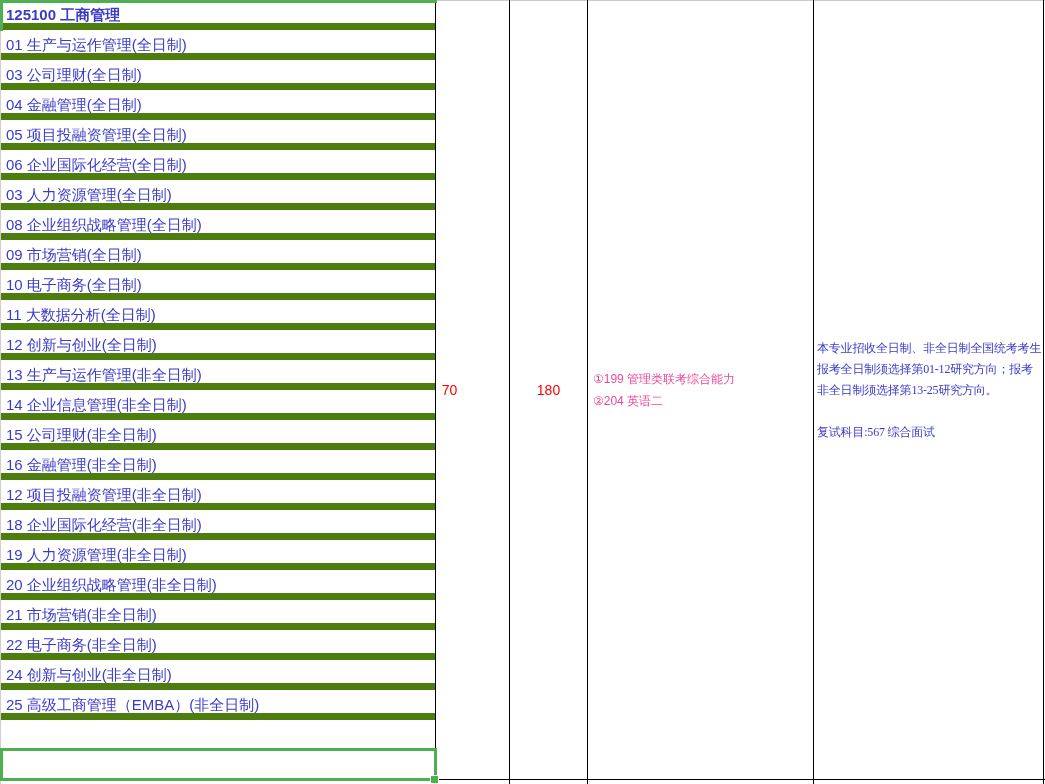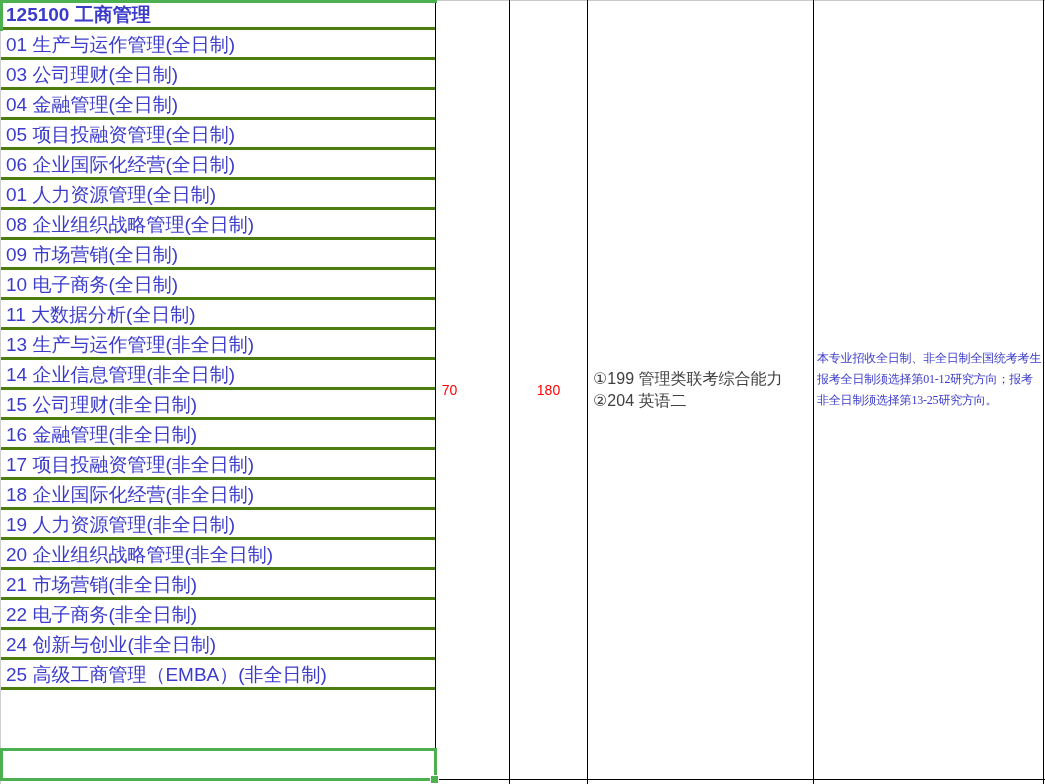--- a/index.html
+++ b/index.html
@@ -57,22 +57,22 @@
     left: 0;
     top: 0;
     width: 435px;
     z-index: 1;
   }
   .row {
     height: 30px;
     line-height: 29px;
     padding-left: 6px;
     box-sizing: border-box;
-    border-bottom: 3px solid #4d7c0f;
-    font-size: 19px;
+    border-bottom: 7px solid #4d7c0f;
+    font-size: 15px;
     color: #3b3bcb;
     white-space: nowrap;
     overflow: hidden;
     background: #ffffff;
   }
   .header-row span { font-weight: bold; }
   
   .mcol {
     position: absolute;
     top: 0;
@@ -85,23 +85,23 @@
   }
   .col2 { left: 413px; width: 73px;  align-items: center; }
   .col3 { left: 510px; width: 77px;  align-items: center; }
   .col4 { left: 588px; width: 225px; align-items: flex-start; padding-left: 5px; }
   .col5 { left: 814px; width: 229px; align-items: flex-start; padding-left: 3px; font-family: Liberation Serif, serif; }
   .red-num {
     color: #ff0000;
     font-size: 14px;
   }
   .subj-line {
-    font-size: 16px;
+    font-size: 12px;
     line-height: 22px;
-    color: #404040;
+    color: #ec4899;
     white-space: nowrap;
   }
   .remark-line {
     font-size: 12px;
     line-height: 21px;
     min-height: 21px;
     color: #3b3bcb;
     white-space: nowrap;
     letter-spacing: -0.2px;
   }
@@ -173,58 +173,61 @@
 
         <div class="row">
           <span>05 项目投融资管理(全日制)</span>
         </div>
 
         <div class="row">
           <span>06 企业国际化经营(全日制)</span>
         </div>
 
         <div class="row">
-          <span>01 人力资源管理(全日制)</span>
+          <span>03 人力资源管理(全日制)</span>
         </div>
 
         <div class="row">
           <span>08 企业组织战略管理(全日制)</span>
         </div>
 
         <div class="row">
           <span>09 市场营销(全日制)</span>
         </div>
 
         <div class="row">
           <span>10 电子商务(全日制)</span>
         </div>
 
         <div class="row">
           <span>11 大数据分析(全日制)</span>
         </div>
 
+        <div class="row">
+          <span>12 创新与创业(全日制)</span>
+        </div>
 
         <div class="row">
           <span>13 生产与运作管理(非全日制)</span>
         </div>
 
         <div class="row">
           <span>14 企业信息管理(非全日制)</span>
         </div>
 
         <div class="row">
           <span>15 公司理财(非全日制)</span>
         </div>
 
         <div class="row">
           <span>16 金融管理(非全日制)</span>
         </div>
 
         <div class="row">
-          <span>17 项目投融资管理(非全日制)</span>
+          <span>12 项目投融资管理(非全日制)</span>
         </div>
 
         <div class="row">
           <span>18 企业国际化经营(非全日制)</span>
         </div>
 
         <div class="row">
           <span>19 人力资源管理(非全日制)</span>
         </div>
 
@@ -267,20 +270,21 @@
     <div>
 
         <div class="remark-line">本专业招收全日制、非全日制全国统考考生</div>
 
         <div class="remark-line">报考全日制须选择第01-12研究方向；报考</div>
 
         <div class="remark-line">非全日制须选择第13-25研究方向。</div>
 
         <div class="remark-line"></div>
 
+        <div class="remark-line">复试科目:567 综合面试</div>
       </div>
   </div>
 
   <div class="sel-top-edge"></div>
   <div class="sel-left-edge"></div>
   <div class="sel-box-row25"></div>
   <div class="sel-handle"></div>
 
 </div>
 

